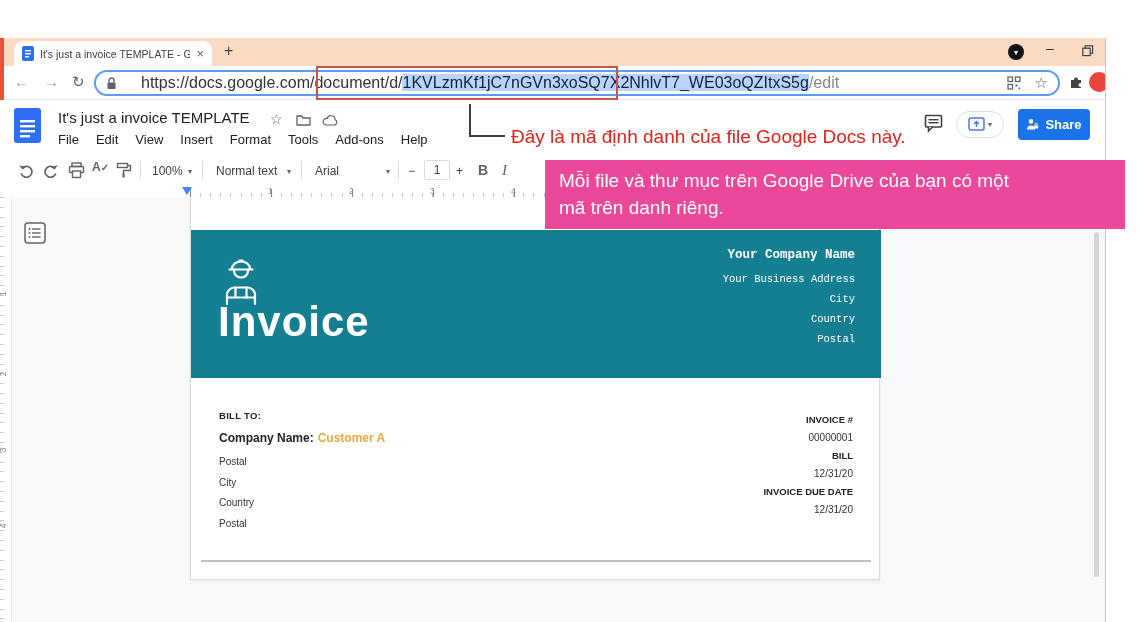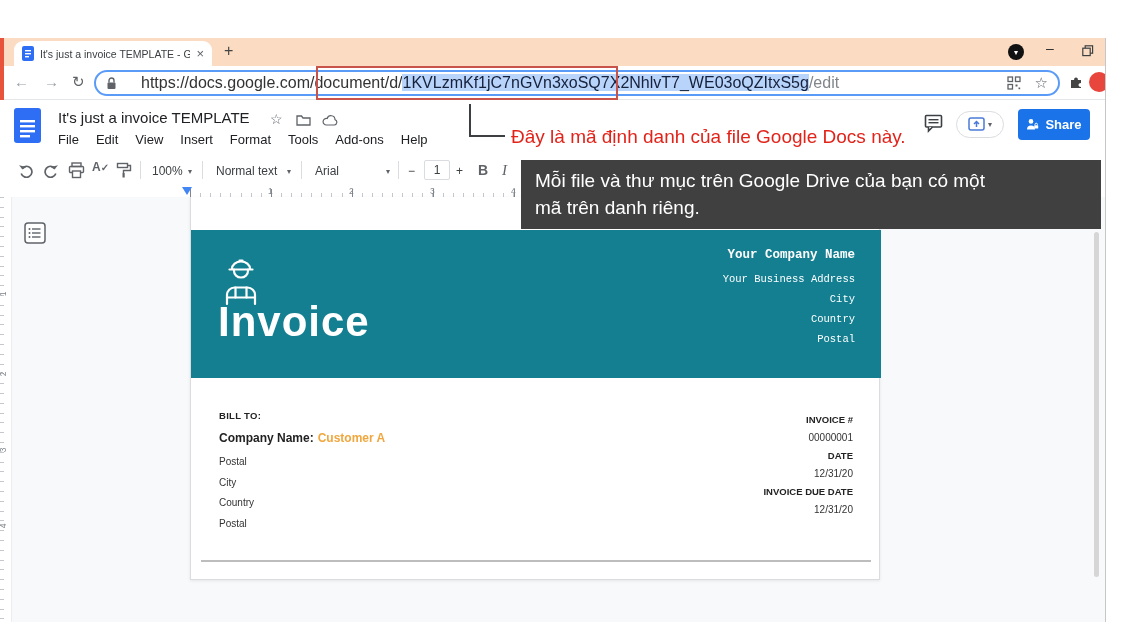--- a/index.html
+++ b/index.html
@@ -96,21 +96,21 @@
   .meta-block { position:absolute; right:26px; top:213px; text-align:right; color:#222; }
   .meta-label { font-size:9.5px; font-weight:bold; line-height:19px; }
   .meta-value { font-size:10px; line-height:17px; color:#333; }
   .page-divider { position:absolute; left:10px; top:363px; width:670px; height:2px; background:#BDBDBD; }
 
   
   .red-rect { left:316px; top:66px; width:302px; height:34px; border:2px solid #C7534B; z-index:50; }
   .conn-v { left:469px; top:104px; width:2px; height:33px; background:#3C4043; z-index:60; }
   .conn-h { left:469px; top:135px; width:36px; height:2px; background:#3C4043; z-index:60; }
   .red-note { left:511px; top:126px; font-size:19px; color:#E2231A; z-index:60; white-space:nowrap; }
-  .gray-box { left:521px; top:160px; width:580px; height:69px; background:#404040; z-index:55;
+  .gray-box { left:545px; top:160px; width:580px; height:69px; background:#ec4899; z-index:55;
               padding:7px 14px; color:#fff; font-size:19px; line-height:27px; }
 
   svg { display:block; }
 </style>
 </head>
 <body>
 
 <div class="screen">
 
   <div class="abs tabstrip">
@@ -324,21 +324,21 @@
           <div class="bill-line">Postal</div>
           <div class="bill-line">City</div>
           <div class="bill-line">Country</div>
           <div class="bill-line">Postal</div>
         </div>
       </div>
 
       <div class="meta-block">
         <div class="meta-label">INVOICE #</div>
         <div class="meta-value">00000001</div>
-        <div class="meta-label">DATE</div>
+        <div class="meta-label">BILL</div>
         <div class="meta-value">12/31/20</div>
         <div class="meta-label">INVOICE DUE DATE</div>
         <div class="meta-value">12/31/20</div>
       </div>
 
       <div class="page-divider"></div>
     </div>
 
     <div class="scrollbar"></div>
   </div>

